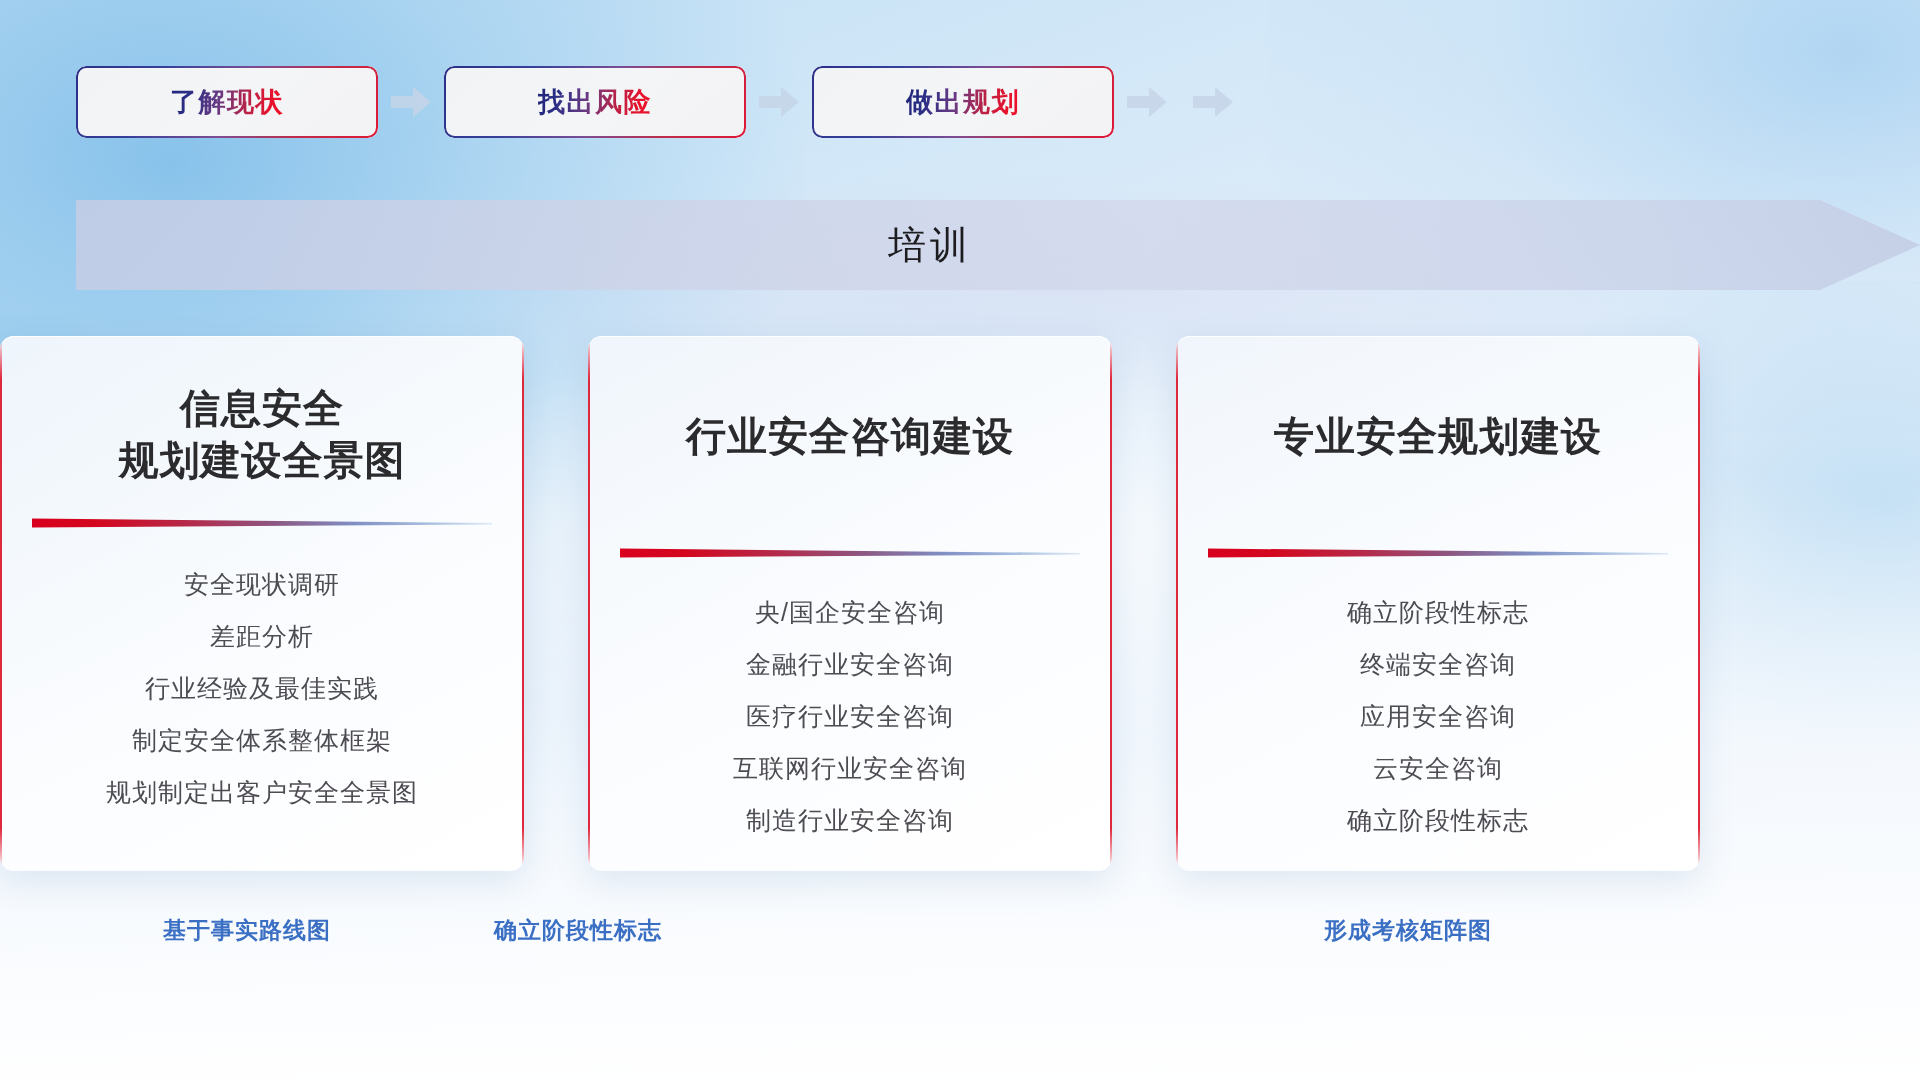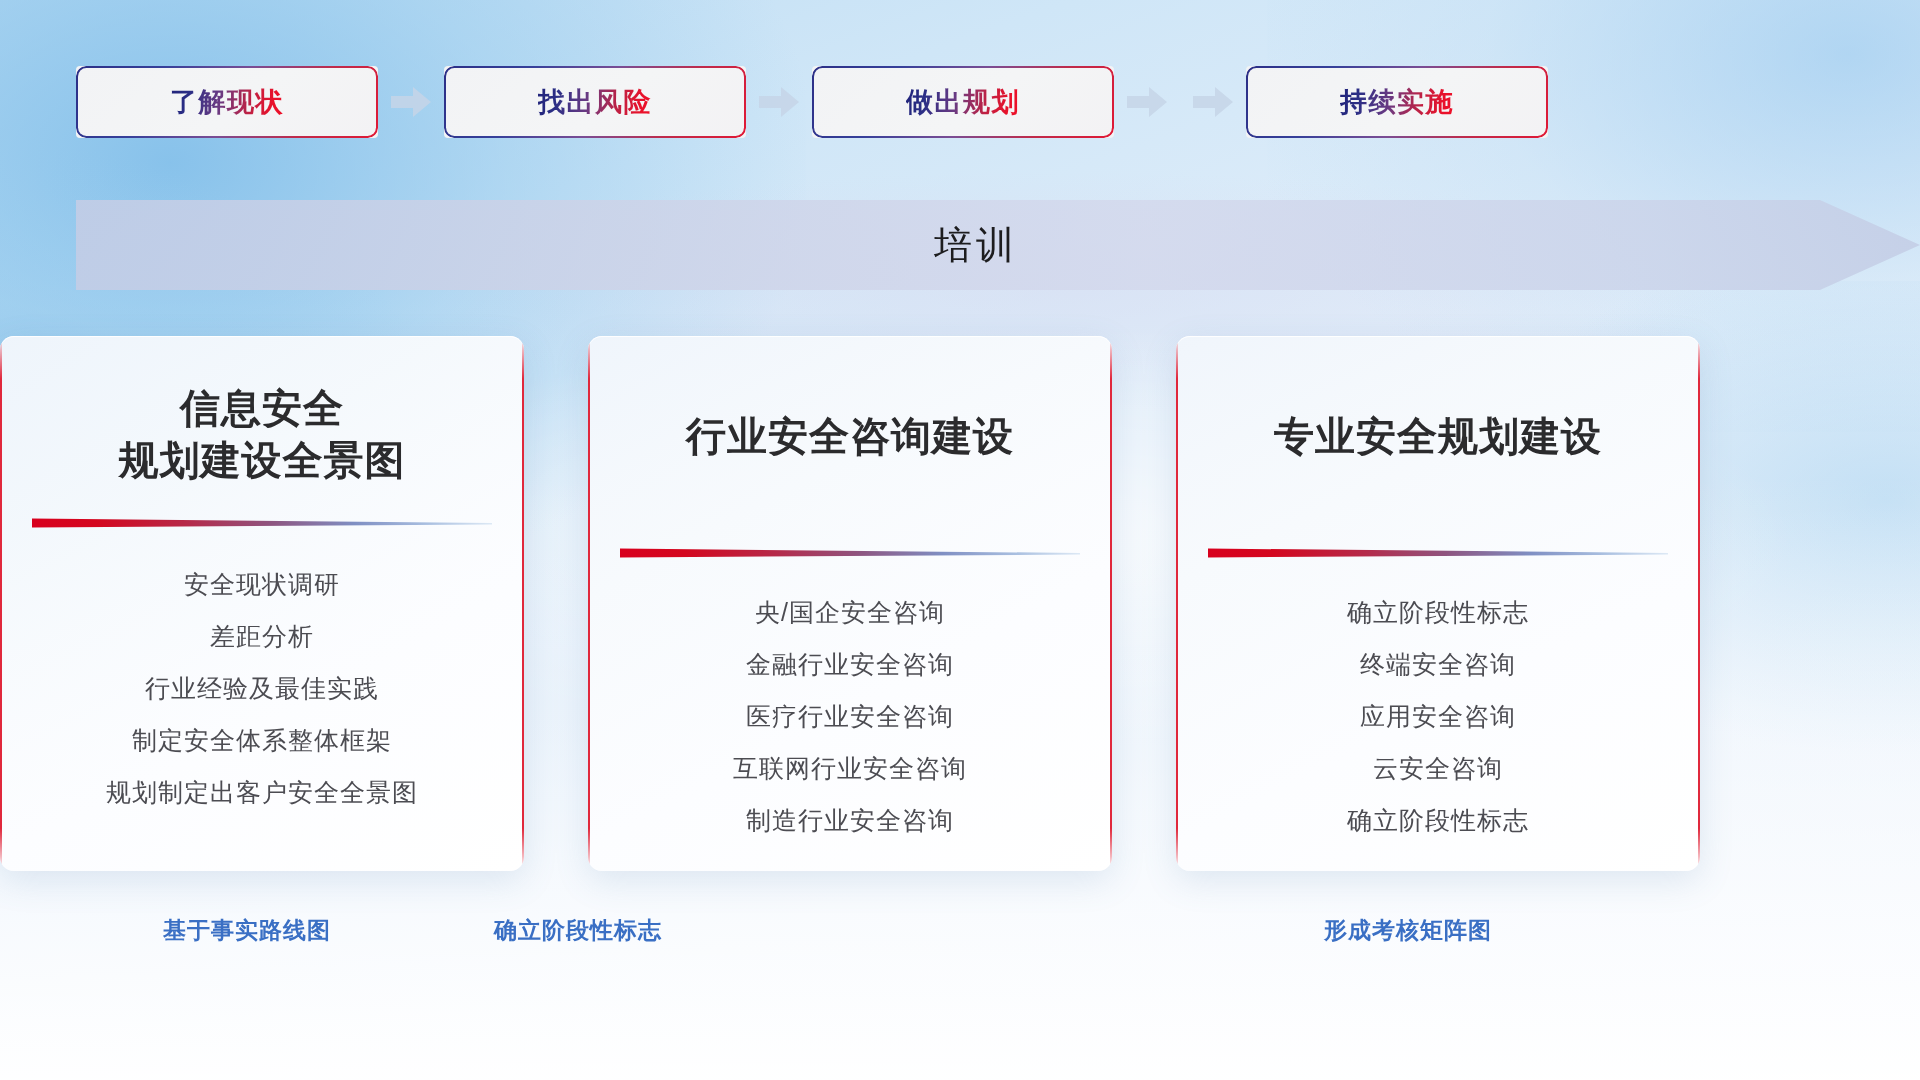--- a/index.html
+++ b/index.html
@@ -26,21 +26,21 @@
   .bg-white-mid{position:absolute;left:14%;right:6%;top:30%;height:40%;
     background:radial-gradient(ellipse at 50% 50%,rgba(255,255,255,.70) 0%,rgba(255,255,255,0) 70%);}
   .bg-purple{position:absolute;left:20%;right:10%;top:16%;height:22%;
     background:radial-gradient(ellipse at 50% 50%,rgba(214,214,238,.38) 0%,rgba(220,222,242,0) 72%);}
 
   
   #steps{position:absolute;left:0;top:66px;width:1920px;height:72px;z-index:5;
     display:flex;align-items:center;}
   .step-box{
     position:relative;width:302px;height:72px;flex:0 0 302px;
-    border-radius:4px;
+    border-radius:10px;
     background:linear-gradient(140deg,#f2f3f5 0%,#f4f5f6 55%,#f3f2f4 100%);
     display:flex;align-items:center;justify-content:center;
     box-sizing:border-box;
   }
   .step-box::before{
     content:"";position:absolute;inset:0;border-radius:10px;padding:1.6px;
     background:linear-gradient(118deg,#2c2f86 0%,#36409a 26%,#7a4d94 52%,#c02a4a 76%,#e01835 100%);
     -webkit-mask:linear-gradient(#000 0 0) content-box,linear-gradient(#000 0 0);
     -webkit-mask-composite:xor;mask:linear-gradient(#000 0 0) content-box,linear-gradient(#000 0 0);
     mask-composite:exclude;pointer-events:none;
@@ -56,21 +56,21 @@
   .step-arrow svg{display:block;}
   .step-gap-left{flex:0 0 76px;}
   .step-gap-right{flex:0 0 76px;}
 
   
   #band{position:absolute;left:0;top:200px;width:1920px;height:90px;z-index:4;}
   #band svg{display:block;width:1920px;height:90px;}
   #band-text{
     position:absolute;left:0;top:200px;width:1860px;height:90px;z-index:6;
     display:flex;align-items:center;justify-content:center;
-    font-size:38px;font-weight:400;color:#1d1d1f;letter-spacing:4px;padding-left:46px;
+    font-size:38px;font-weight:400;color:#1d1d1f;letter-spacing:4px;
   }
 
   
   #cards{position:absolute;left:0;top:336px;width:1700px;height:540px;z-index:5;
     display:flex;justify-content:center;gap:64px;}
   .card{
     position:relative;width:528px;height:535px;border-radius:14px;
     box-sizing:border-box;
     background:linear-gradient(152deg,
         rgba(241,246,252,.97) 0%,
@@ -155,23 +155,20 @@
       <path d="M2 11 H24 V2 L42 17 L24 32 V23 H2 Z" fill="#c6d5e8" fill-opacity="0.85"></path>
     </svg>
   </div>
 
   <div class="step-arrow">
     <svg width="44" height="34" viewBox="0 0 44 34" aria-hidden="true">
       <path d="M2 11 H24 V2 L42 17 L24 32 V23 H2 Z" fill="#c6d5e8" fill-opacity="0.85"></path>
     </svg>
   </div>
 
-  <div class="step-box">
-    <span class="step-label">持续实施</span>
-  </div>
 
   <div class="step-gap-right"></div>
 </div>
 
 <div id="band">
   <svg viewBox="0 0 1920 90" preserveAspectRatio="none" aria-hidden="true">
     <defs>
       <linearGradient id="bandg" x1="0" y1="0" x2="1" y2="0">
         <stop offset="0" stop-color="#c3cde6" stop-opacity="0.90"></stop>
         <stop offset="0.28" stop-color="#ccd3e8" stop-opacity="0.88"></stop>

